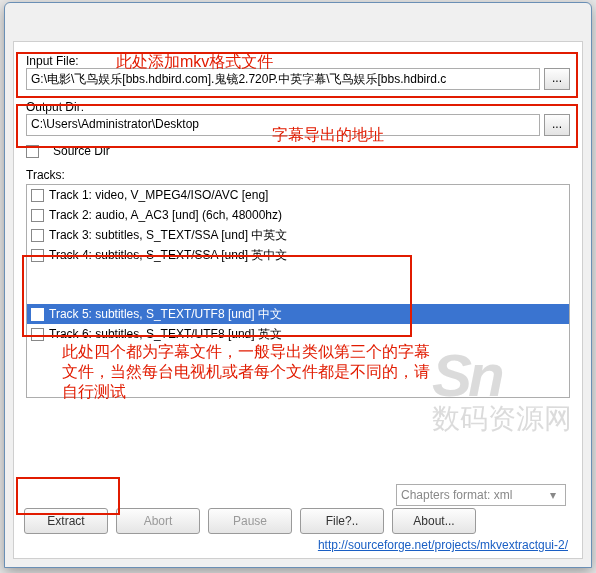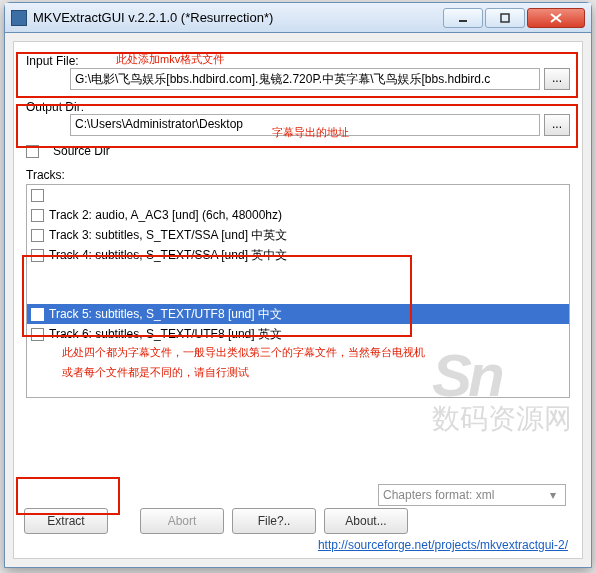--- a/index.html
+++ b/index.html
@@ -19,84 +19,62 @@
   .titlebar .title { flex: 1; color: #000; font-size: 13px; filter: blur(0.3px); }
   .winbtns { display: flex; gap: 2px; }
   .winbtn { width: 40px; height: 20px; border: 1px solid #8aa7c4; border-radius: 3px;
     background: linear-gradient(#f5faff,#d5e5f5); display:flex; align-items:center; justify-content:center; }
   .winbtn.close { width: 58px; background: linear-gradient(#f08b7a,#d9402a); border-color:#a8321f; color:#fff; font-weight:bold;}
   .winbtn svg { display:block; }
 
   .client { position: absolute; left:8px; top:38px; right:8px; bottom:8px; background:#fff; border:1px solid #cfcfcf; padding: 10px 12px 8px 12px; }
 
   .label { color:#000; margin-top:2px; }
-  .fieldrow { display:flex; align-items:center; gap:4px;margin-left:44px; }
+  .fieldrow { display:flex; align-items:center; gap:4px; }
   .textfield {
     flex:1; height:22px; background:#fff; border:1px solid #adadad; padding:2px 4px;
     color:#000; overflow:hidden; white-space:nowrap; text-overflow: clip;
   }
   .textfield.blur { filter: blur(0.4px); }
   .browse { width:26px; height:22px; border:1px solid #999; background:linear-gradient(#fdfdfd,#e3e3e3); text-align:center; line-height:18px; }
 
   .redbox { position:absolute; border:2px solid #e11b00; pointer-events:none; }
-  .anno { position:absolute; color:#e11b00; font-size:11px; font-weight: normal; background: transparent; filter: blur(0.3px); }
+  .anno { position:absolute; color:#e11b00; font-size:16px; font-weight: normal; background: transparent; filter: blur(0.3px); }
 
   .chk { display:flex; align-items:center; gap:14px; margin-top:8px; filter: blur(0.3px);}
   .chkbox { width:13px; height:13px; border:1px solid #888; background:#fff; display:inline-flex; align-items:center; justify-content:center;}
 
   .tracks-label { margin-top: 10px; }
   .listbox { border:1px solid #adadad; background:#fff; height:214px; overflow:hidden; margin-top:2px; }
   .row { display:flex; align-items:center; gap:5px; height:20px; padding:0 4px; filter: blur(0.35px);}
   .row.sel { background:#3a74d0; color:#fff;margin-top:39px; }
   .row .cb { width:13px; height:13px; border:1px solid #888; background:#fff; display:inline-flex; align-items:center; justify-content:center;}
   .row .cb.checked::after { content:"✓"; font-size:10px; color:#2a5db0;}
   .row.sel .cb { border-color:#fff; }
   .row.sel .cb.checked::after { color:#fff; }
 
-  .combo-row { position:absolute; right:16px; bottom:52px; width:188px; }
+  .combo-row { position:absolute; right:16px; bottom:52px; width:170px; }
   .combo { height:22px; border:1px solid #adadad; background:#fff; display:flex; align-items:center; padding:0 4px; color:#888; filter:blur(0.5px);}
   .combo .ar { margin-left:auto; width:16px; text-align:center;}
 
   .btnbar { position:absolute; left:10px; right:10px; bottom:24px; display:flex; gap:8px; align-items:center;}
   .btn { height:26px; min-width:84px; border:1px solid #9a9a9a; background:linear-gradient(#fdfdfd,#e5e5e5); color:#333; border-radius:3px; display:flex;align-items:center;justify-content:center; filter: blur(0.3px);}
-  .btn.disabled { color:#9a9a9a;margin-left:24px; }
+  .btn.disabled { color:#9a9a9a; }
 
   .link { position:absolute; right:14px; bottom:6px; color:#1a5fc4; text-decoration:underline; filter:blur(0.3px);}
 
   
   .wm { position:absolute; right:10px; bottom:120px; color:#bfbfbf; opacity:.55; pointer-events:none; user-select:none; }
   .wm .logo { font-size:60px; font-weight:800; font-style:italic; letter-spacing:-4px; line-height:1; display:inline-block;}
   .wm .txt { font-size:28px; display:block; margin-top:-6px; }
 </style>
 </head>
 <body>
 
 <div class="window">
-  <div class="titlebar">
-    <div class="icon"></div>
-    <div class="title">MKVExtractGUI v.2.2.1.0 (*Resurrection*)</div>
-    <div class="winbtns">
-      <div class="winbtn">
-        <svg width="10" height="10">
-            <line x1="1" y1="8" x2="9" y2="8" stroke="#333" stroke-width="2"></line>
-          </svg>
-      </div>
-      <div class="winbtn">
-        <svg width="10" height="10">
-            <rect x="1" y="1" width="8" height="8" fill="none" stroke="#333" stroke-width="1.5"></rect>
-          </svg>
-      </div>
-      <div class="winbtn close">
-        <svg width="12" height="10">
-            <line x1="1" y1="1" x2="11" y2="9" stroke="#fff" stroke-width="2"></line>
-            <line x1="11" y1="1" x2="1" y2="9" stroke="#fff" stroke-width="2"></line>
-          </svg>
-      </div>
-    </div>
-  </div>
 
   <div class="client">
 
     <div class="label">Input File:</div>
     <div class="fieldrow">
       <div class="textfield blur">G:\电影\飞鸟娱乐[bbs.hdbird.com].鬼镜2.720P.中英字幕\飞鸟娱乐[bbs.hdbird.c</div>
       <div class="browse">...</div>
     </div>
 
     <div class="label" style="margin-top:10px">Output Dir:</div>
@@ -107,20 +85,21 @@
 
     <div class="chk">
       <span class="chkbox"></span>
       <span>Source Dir</span>
     </div>
 
     <div class="label tracks-label">Tracks:</div>
     <div class="listbox">
       <div class="row">
           <span class="cb"></span>
+          <span>Track 1: video, V_MPEG4/ISO/AVC [eng]</span>
         </div>
       <div class="row">
           <span class="cb"></span>
           <span>Track 2: audio, A_AC3 [und]  (6ch, 48000hz)</span>
         </div>
       <div class="row">
           <span class="cb"></span>
           <span>Track 3: subtitles, S_TEXT/SSA [und] 中英文</span>
         </div>
       <div class="row">
@@ -140,20 +119,21 @@
     <div class="combo-row">
       <div class="combo">
         <span>Chapters format: xml</span>
         <span class="ar">▾</span>
       </div>
     </div>
 
     <div class="btnbar">
       <div class="btn">Extract</div>
       <div class="btn disabled">Abort</div>
+      <div class="btn disabled">Pause</div>
       <div class="btn">File?..</div>
       <div class="btn">About...</div>
     </div>
 
     <a class="link">http://sourceforge.net/projects/mkvextractgui-2/</a>
 
     <div class="wm">
       <span class="logo">Sn</span>
       <span class="txt">数码资源网</span>
     </div>

